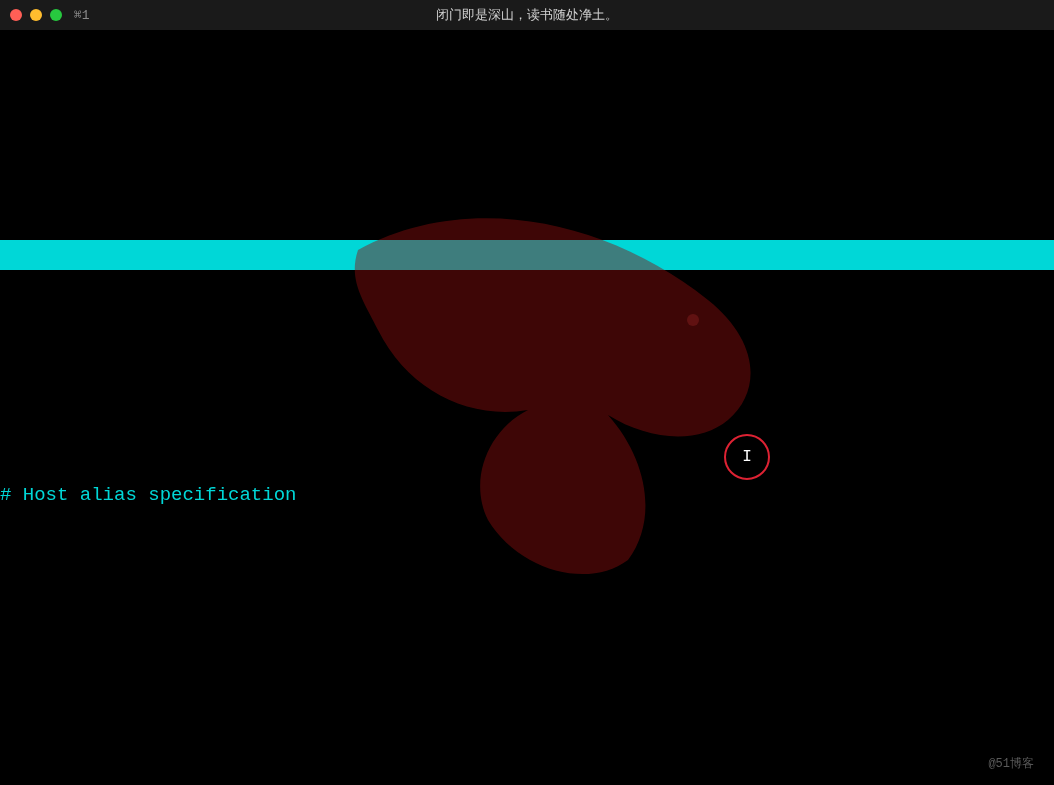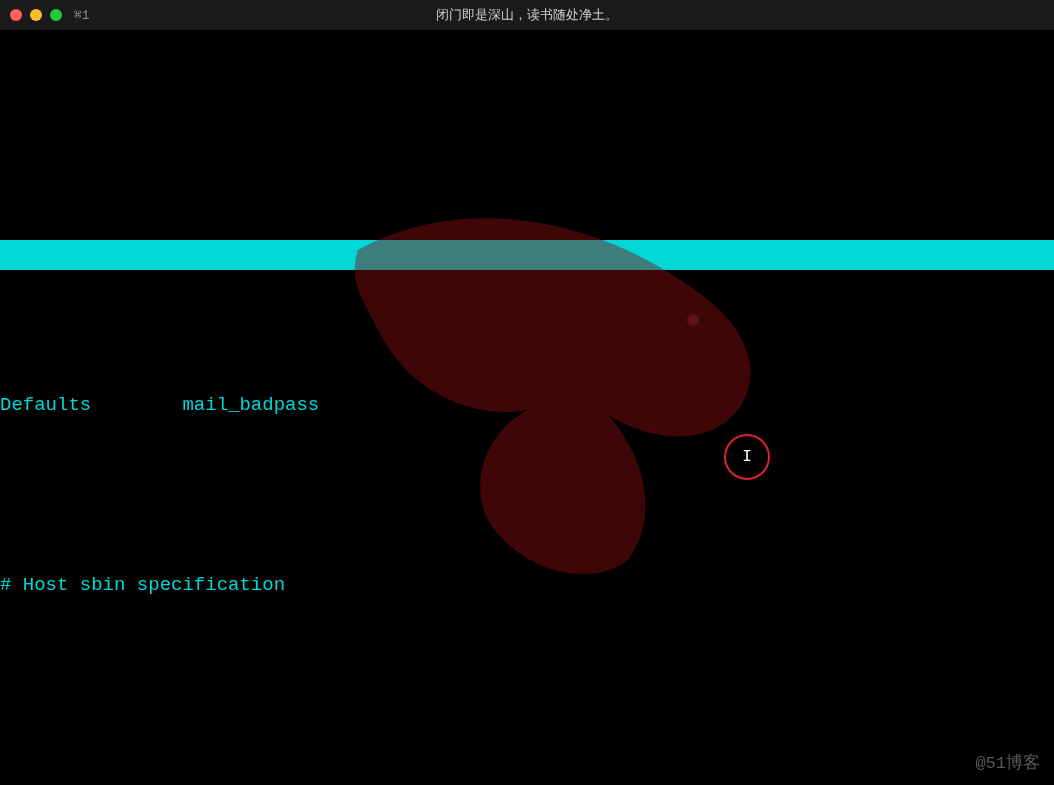--- a/index.html
+++ b/index.html
@@ -23,21 +23,21 @@
   .nano-title { background: #00d7d7; color:#000; display:block; height:30px; }
   .nano-title span.left  { display:inline-block; width:40%; padding-left:14px;}
   .nano-title span.center{ display:inline-block; width:30%; text-align:left;}
   .line { display:block; height:30px; padding-left:0; }
   .scroll-mark { background:#00d7d7; color:#000; display:inline-block; }
   .comment { color:#00d7d7; }
   
   .cursor-ring { position:absolute; width:46px; height:46px; border:2px solid #d23; border-radius:50%; display:flex; align-items:center; justify-content:center; color:#fff; font-size:16px; }
   
   .shortcuts { position:absolute; left:0; right:0; bottom:0; height:60px; }
-  .watermark { position:absolute; right:14px; bottom:6px; color:#5a5a5a; font-size:17px; }
+  .watermark { position:absolute; right:20px; bottom:6px; color:#5a5a5a; font-size:12px; }
 </style>
 </head>
 <body>
 
 <div class="window">
 
   <div class="titlebar">
     <div class="traffic">
       <div class="dot red"></div>
       <div class="dot yellow"></div>
@@ -58,23 +58,22 @@
       </svg>
     </div>
 
     
     <span class="nano-title">
       <span class="left">  GNU nano 4.8</span>
       <span class="center">/etc/sudoers</span>
     </span>
 
     
-    <span class="line">Defaults        mail_badpass</span>
     <span class="line"></span>
-    <span class="line comment"># Host sbin specification</span>
+    <span class="line comment"># Host alias specification</span>
     <span class="line"></span>
     
     
     
     
     
     
     
     
     

